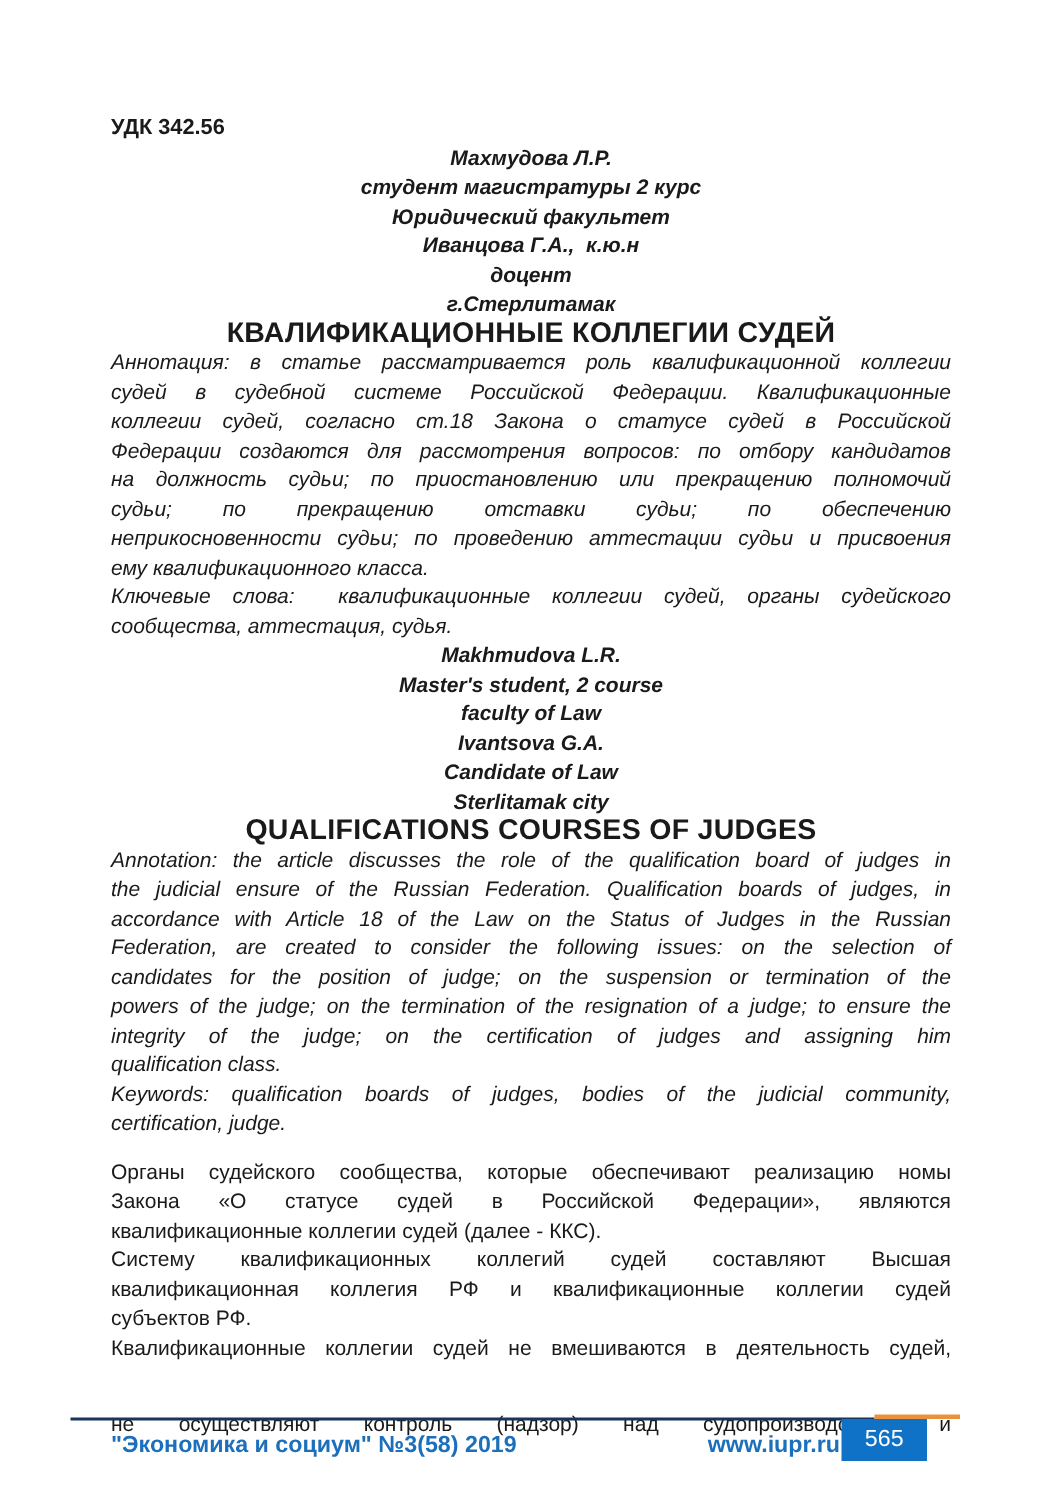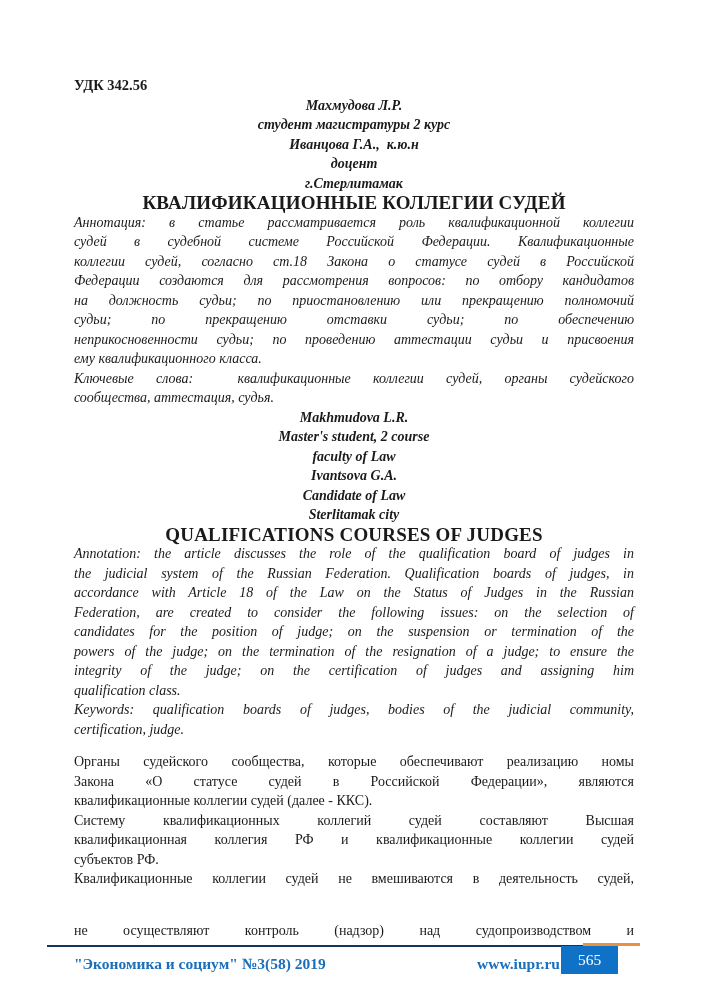--- a/index.html
+++ b/index.html
@@ -1,21 +1,21 @@
 <!DOCTYPE html>
 <html><head>
 <meta charset="utf-8">
 <style>
   html, body { margin: 0; padding: 0; background: #ffffff; }
   .page {
     position: relative;
     width: 686px;
     height: 1003px;
     background: #ffffff;
-    font-family: Liberation Serif, serif;
+    font-family: Liberation Sans, sans-serif;
     font-size: 14px;
     line-height: 19.5px;
     color: #1a1a1a;
     overflow: hidden;
   }
   .content {
     position: absolute;
     left: 74px;
     top: 76px;
     width: 560px;
@@ -91,20 +91,21 @@
 <body>
 
 <div class="page">
   <div class="content">
 
     <div class="udk">УДК 342.56</div>
 
     <div class="rightblock">
         <div>Махмудова Л.Р.</div>
         <div>студент магистратуры 2 курс</div>
+        <div>Юридический факультет</div>
         <div>Иванцова Г.А.,&nbsp; к.ю.н</div>
         <div>доцент</div>
         <div class="last-line">г.Стерлитамак</div>
       </div>
 
     <div class="center-title">КВАЛИФИКАЦИОННЫЕ КОЛЛЕГИИ СУДЕЙ</div>
 
     <div class="para italic">
         <div>Аннотация: в статье рассматривается роль квалификационной коллегии</div>
         <div>судей в судебной системе Российской Федерации. Квалификационные</div>
@@ -127,21 +128,21 @@
         <div>faculty of Law</div>
         <div>Ivantsova G.A.</div>
         <div>Candidate of Law</div>
         <div class="last-line">Sterlitamak city</div>
       </div>
 
     <div class="center-title">QUALIFICATIONS COURSES OF JUDGES</div>
 
     <div class="para italic">
         <div>Annotation: the article discusses the role of the qualification board of judges in</div>
-        <div>the judicial system of the Russian Federation. Qualification boards of judges, in</div>
+        <div>the judicial ensure of the Russian Federation. Qualification boards of judges, in</div>
         <div>accordance with Article 18 of the Law on the Status of Judges in the Russian</div>
         <div>Federation, are created to consider the following issues: on the selection of</div>
         <div>candidates for the position of judge; on the suspension or termination of the</div>
         <div>powers of the judge; on the termination of the resignation of a judge; to ensure the</div>
         <div>integrity of the judge; on the certification of judges and assigning him</div>
         <div class="last-line">qualification class.</div>
       </div>
 
     <div class="para italic">
         <div>Keywords: qualification boards of judges, bodies of the judicial community,</div>

